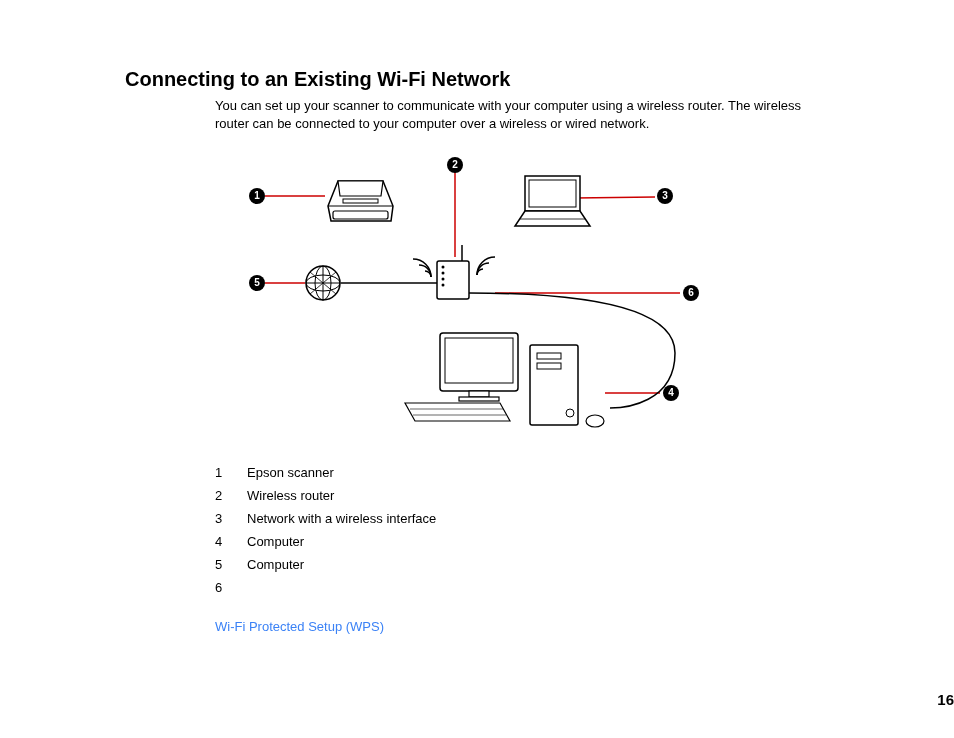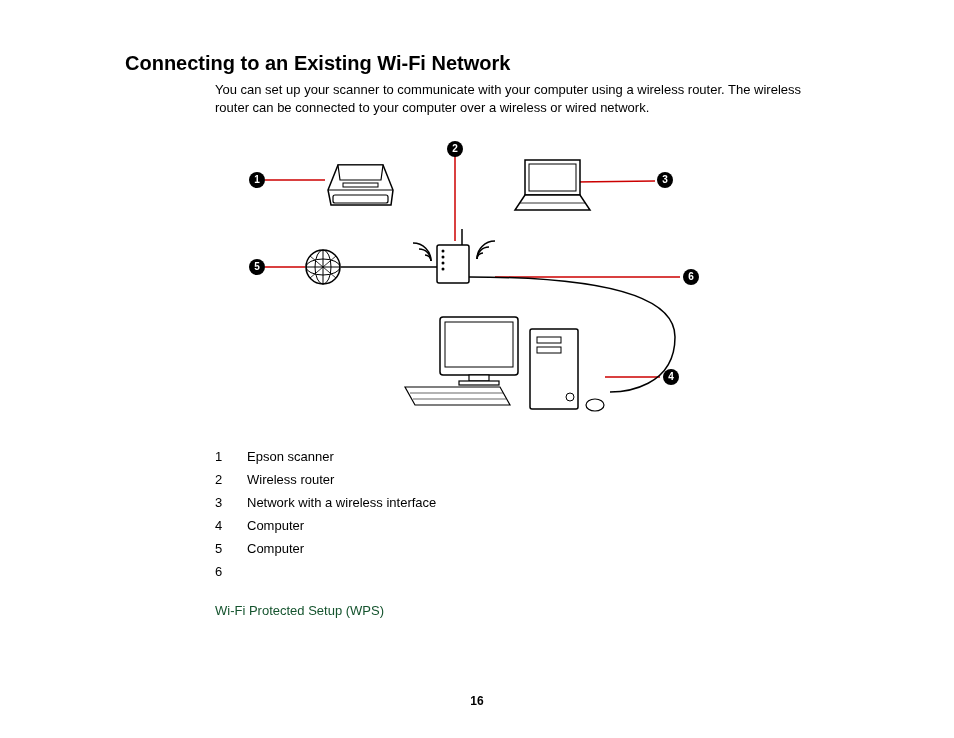--- a/index.html
+++ b/index.html
@@ -7,21 +7,21 @@
     font-size: 13px;
     color: #000;
     margin: 0;
     padding: 0;
     width: 954px;
     height: 738px;
     background: #fff;
     position: relative;
   }
   .page {
-    padding: 52px 120px 0 125px;
+    padding: 68px 120px 0 125px;
   }
   h1 {
     font-size: 20px;
     font-weight: bold;
     margin: 0 0 6px 0;
   }
   .intro {
     margin-left: 90px;
     margin-bottom: 20px;
     line-height: 1.4;
@@ -60,34 +60,34 @@
   }
   .legend-num {
     width: 14px;
   }
   .links {
     margin-left: 90px;
     line-height: 1.6;
     font-size: 13px;
   }
   .link {
-    color: #14532d;
+    color: #3b82f6;
     text-decoration: none;
     cursor: pointer;
   }
   .parent-topic {
     font-weight: bold;
   }
   .page-number {
     position: absolute;
     bottom: 30px;
     left: 0;
     right: 0;
-    text-align: center;
-    font-size: 12px;
+    text-align: right;
+    font-size: 15px;
     font-weight: bold;
   }
 </style>
 </head>
 <body>
 
 <div class="page">
   <h1>Connecting to an Existing Wi-Fi Network</h1>
   <div class="intro">You can set up your scanner to communicate with your computer using a wireless router. The wireless router can be connected to your computer over a wireless or wired network.</div>
 

